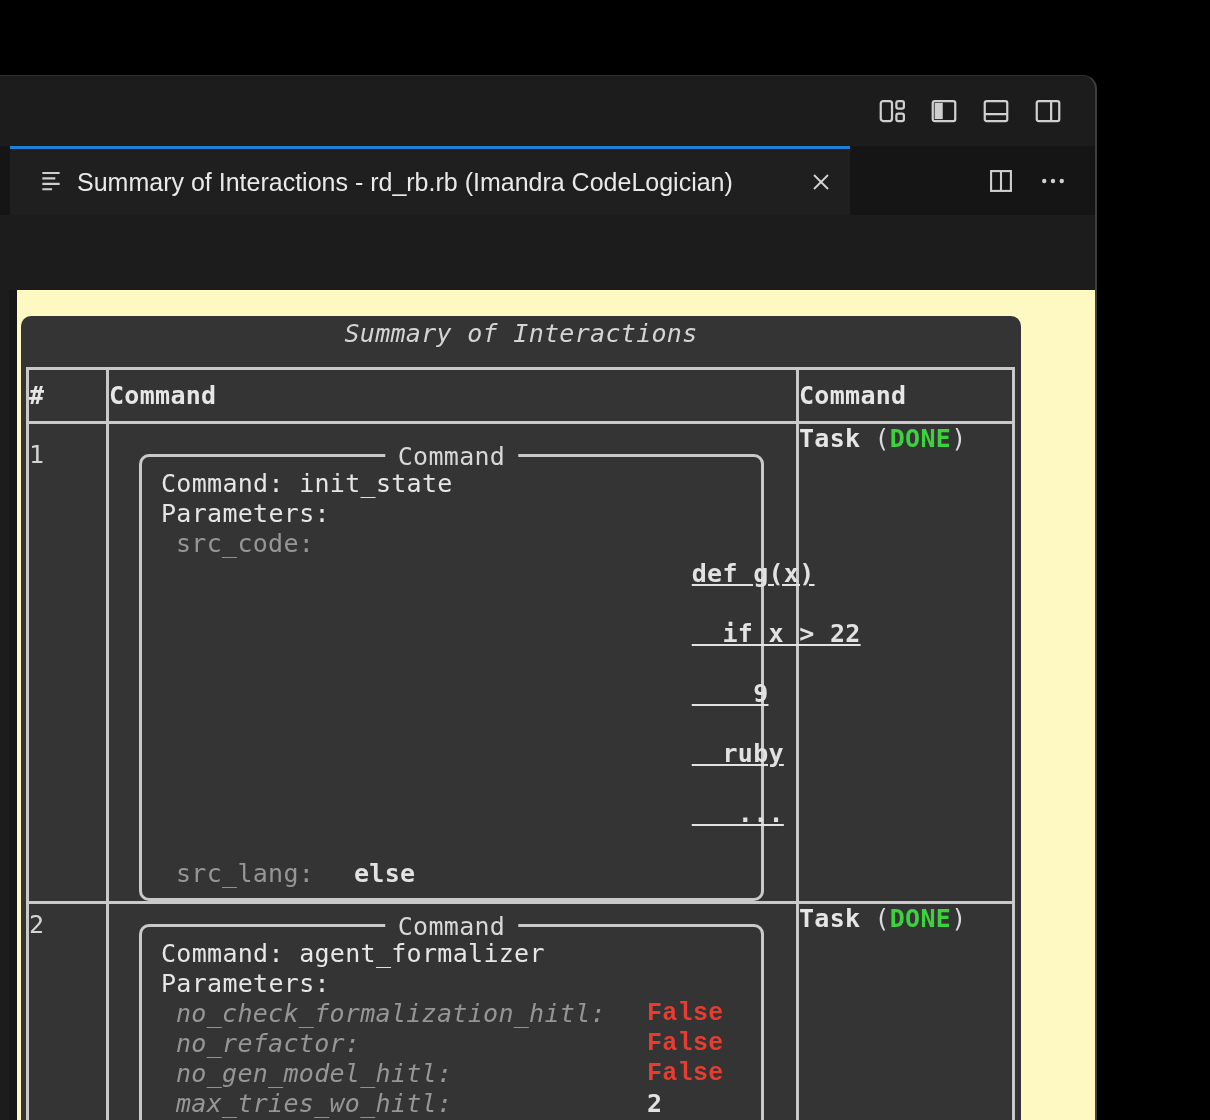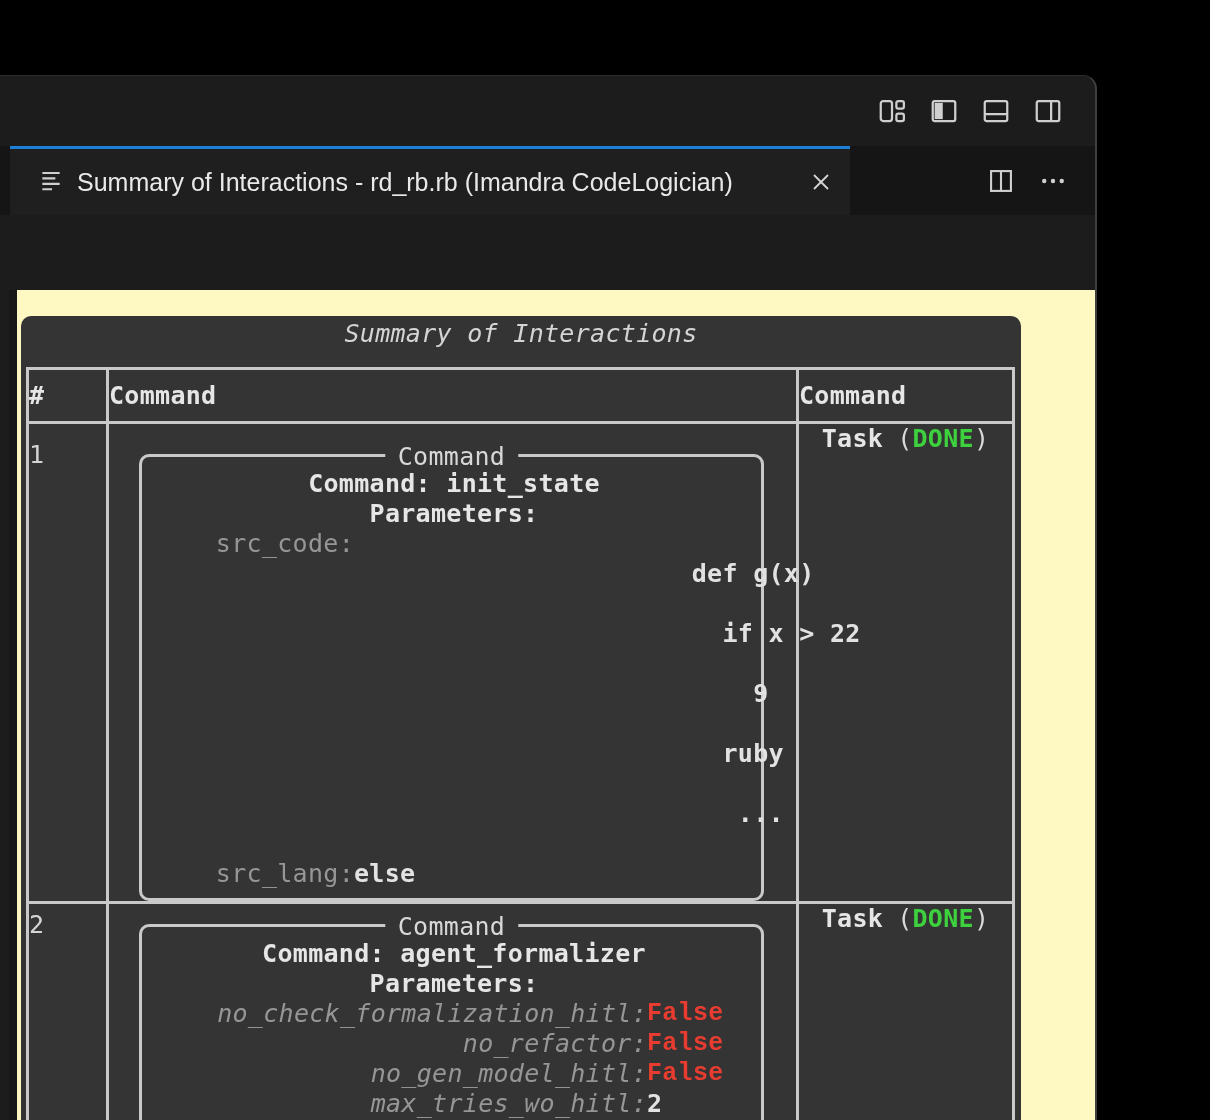--- a/index.html
+++ b/index.html
@@ -39,40 +39,40 @@
   table.summary { border-collapse:collapse; table-layout:fixed; width:986px; margin:18px 0 0 5px; }
   table.summary th, table.summary td { border:3px solid #c9c9c9; vertical-align:top; padding:0; }
   col.c-num { width:80px; } col.c-cmd { width:690px; } col.c-resp { width:216px; }
   thead tr { height:54px; }
   th { font-weight:bold; color:#e6e6e6; text-align:left; }
   th.h-num { padding-left:15px; } th.h-cmd, th.h-resp { padding-left:20px; }
   th { vertical-align:middle !important; }
   tr.r1 { height:310px; } tr.r2 { height:270px; }
   td.num { color:#d4d4d4; padding-left:15px; }
   tr.r1 td.num { padding-top:16px; } tr.r2 td.num, tr.r3 td.num { padding-top:6px; }
-  td.resp { vertical-align:middle; padding-left:20px; white-space:nowrap;text-align:center; }
+  td.resp { vertical-align:middle; padding-left:20px; white-space:nowrap; }
   .resp-task { font-weight:bold; color:#e6e6e6; }
   .resp-open { margin-left:14px; color:#d9d9d9; }
   .resp-close { color:#d9d9d9; }
   .resp-status { font-weight:bold; color:#3ed13e; }
 
   
   .cmd-panel { position:relative; width:625px; margin-left:30px;
                border:3px solid #c9c9c9; border-radius:10px; padding:12px 14px 9px 19px; }
   tr.r1 .cmd-panel { margin-top:30px; } tr.r2 .cmd-panel, tr.r3 .cmd-panel { margin-top:20px; }
   .cmd-panel-title { position:absolute; top:-16px; left:50%; transform:translateX(-50%);
                      background:#343434; padding:0 13px; color:#d8d8d8; line-height:31px; white-space:nowrap; }
-  .bold-line { font-weight:bold; color:#e6e6e6; white-space:pre;text-align:center; }
+  .bold-line { font-weight:normal; color:#e6e6e6; white-space:pre; }
   .params { padding-left:15px; }
   .param-row { display:flex; align-items:flex-start; }
-  .param-name { flex:0 0 auto; color:#969696; white-space:pre;text-align:right; }
+  .param-name { flex:0 0 auto; color:#969696; white-space:pre; }
   tr.r1 .param-name { width:178px; } tr.r2 .param-name { width:471px;font-style:italic; }
   .param-value { font-weight:bold; color:#e2e2e2; white-space:pre; }
   .param-value.red { color:#e83c30;font-family:Liberation Mono, monospace; }
-  .code-line { white-space:pre; font-weight:bold; color:#e2e2e2; }
+  .code-line { white-space:pre; font-weight:bold; color:#e2e2e2;text-decoration:underline; }
 </style>
 </head>
 <body>
 
 <div class="window">
 
   <div class="titlebar">
     <div class="layout-controls">
       <span>
         <svg width="30" height="30" viewBox="0 0 24 24" fill="none" stroke="#cfcfcf" stroke-width="1.8">

